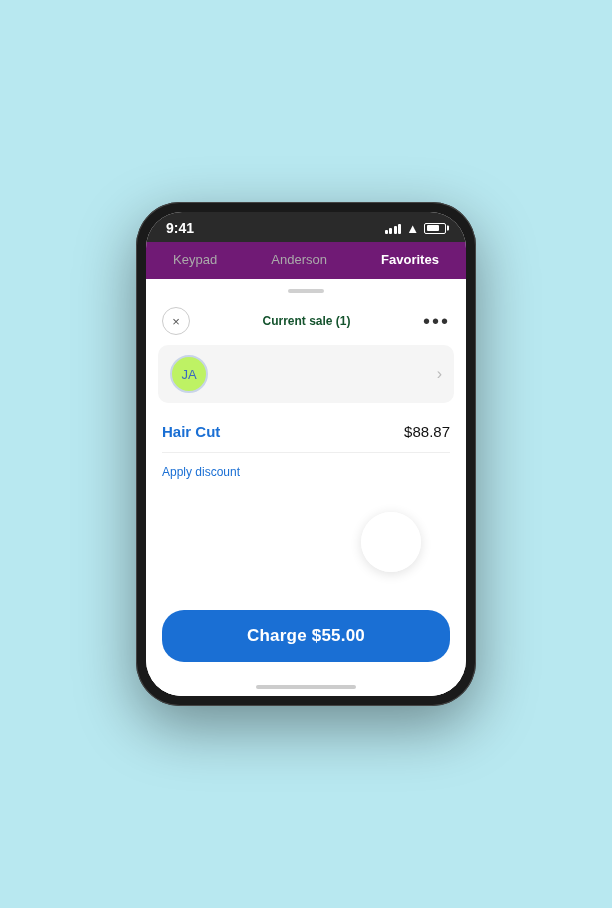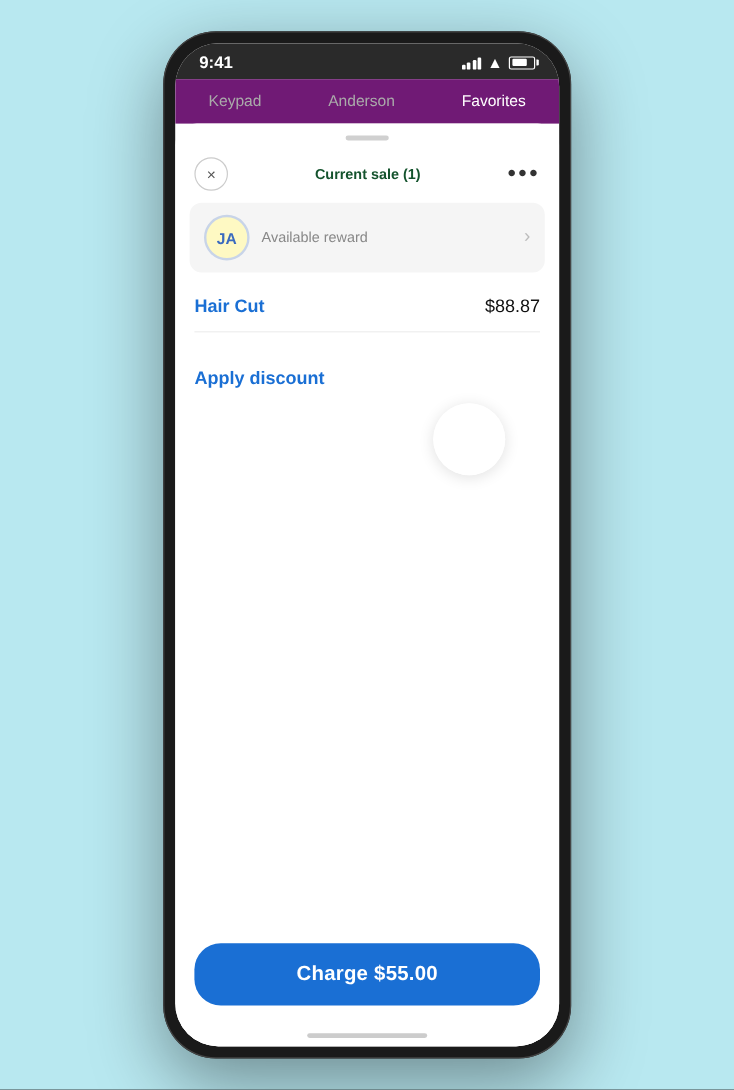--- a/index.html
+++ b/index.html
@@ -9,21 +9,21 @@
       display: flex;
       align-items: center;
       justify-content: center;
       width: 612px;
       height: 908px;
       font-family: -apple-system, BlinkMacSystemFont, 'Segoe UI', sans-serif;
     }
 
     .phone-frame {
       width: 340px;
-      height: 856px;
+      height: 504px;
       background: #1a1a1a;
       border-radius: 44px;
       padding: 10px;
       box-shadow: 0 20px 60px rgba(0,0,0,0.4), inset 0 0 0 1px #444;
       display: flex;
       flex-direction: column;
       position: relative;
     }
 
     .phone-screen {
@@ -117,20 +117,21 @@
 
     .nav-tab {
       color: #aaa;
       font-size: 13px;
       cursor: pointer;
       padding: 2px 8px;
     }
 
     .nav-tab.active {
       color: #fff;
+      font-weight: bold;
     }
 
     
     .sheet {
       flex: 1;
       background: #fff;
       border-radius: 18px 18px 0 0;
       display: flex;
       flex-direction: column;
       overflow: hidden;
@@ -191,27 +192,27 @@
       align-items: center;
       padding: 10px 12px;
       cursor: pointer;
       flex-shrink: 0;
     }
 
     .avatar {
       width: 38px;
       height: 38px;
       border-radius: 50%;
-      background: #fef9c3;
+      background: #bef264;
       border: 2px solid #c8d4e8;
       display: flex;
       align-items: center;
       justify-content: center;
       font-size: 13px;
-      font-weight: 700;
+      font-weight: 400;
       color: #3a6abf;
       flex-shrink: 0;
       margin-right: 10px;
     }
 
     .customer-info {
       flex: 1;
     }
 
     .customer-name {
@@ -259,27 +260,26 @@
       color: #111;
     }
 
     .divider {
       height: 1px;
       background: #eee;
       margin: 4px 0;
     }
 
     .apply-discount {
-      font-size: 15px;
-      font-weight: 700;
+      font-size: 12px;
+      font-weight: 400;
       color: #1a6fd4;
       cursor: pointer;
       padding: 8px 0;
       display: inline-block;
-      margin-top: 18px;
     }
 
     
     .floating-circle {
       position: absolute;
       width: 60px;
       height: 60px;
       background: rgba(255,255,255,0.9);
       border-radius: 50%;
       box-shadow: 0 2px 12px rgba(0,0,0,0.12);
@@ -357,21 +357,20 @@
 
       <div class="sheet-header">
         <button class="close-btn">×</button>
         <span class="sheet-title">Current sale (1)</span>
         <span class="more-btn">•••</span>
       </div>
 
       <div class="customer-card">
         <div class="avatar">JA</div>
         <div class="customer-info">
-          <div class="customer-sub">Available reward</div>
         </div>
         <span class="chevron-right">›</span>
       </div>
 
       <div class="sale-content">
         <div class="sale-item">
           <span class="sale-item-name">Hair Cut</span>
           <span class="sale-item-price">$88.87</span>
         </div>
         <div class="divider"></div>

